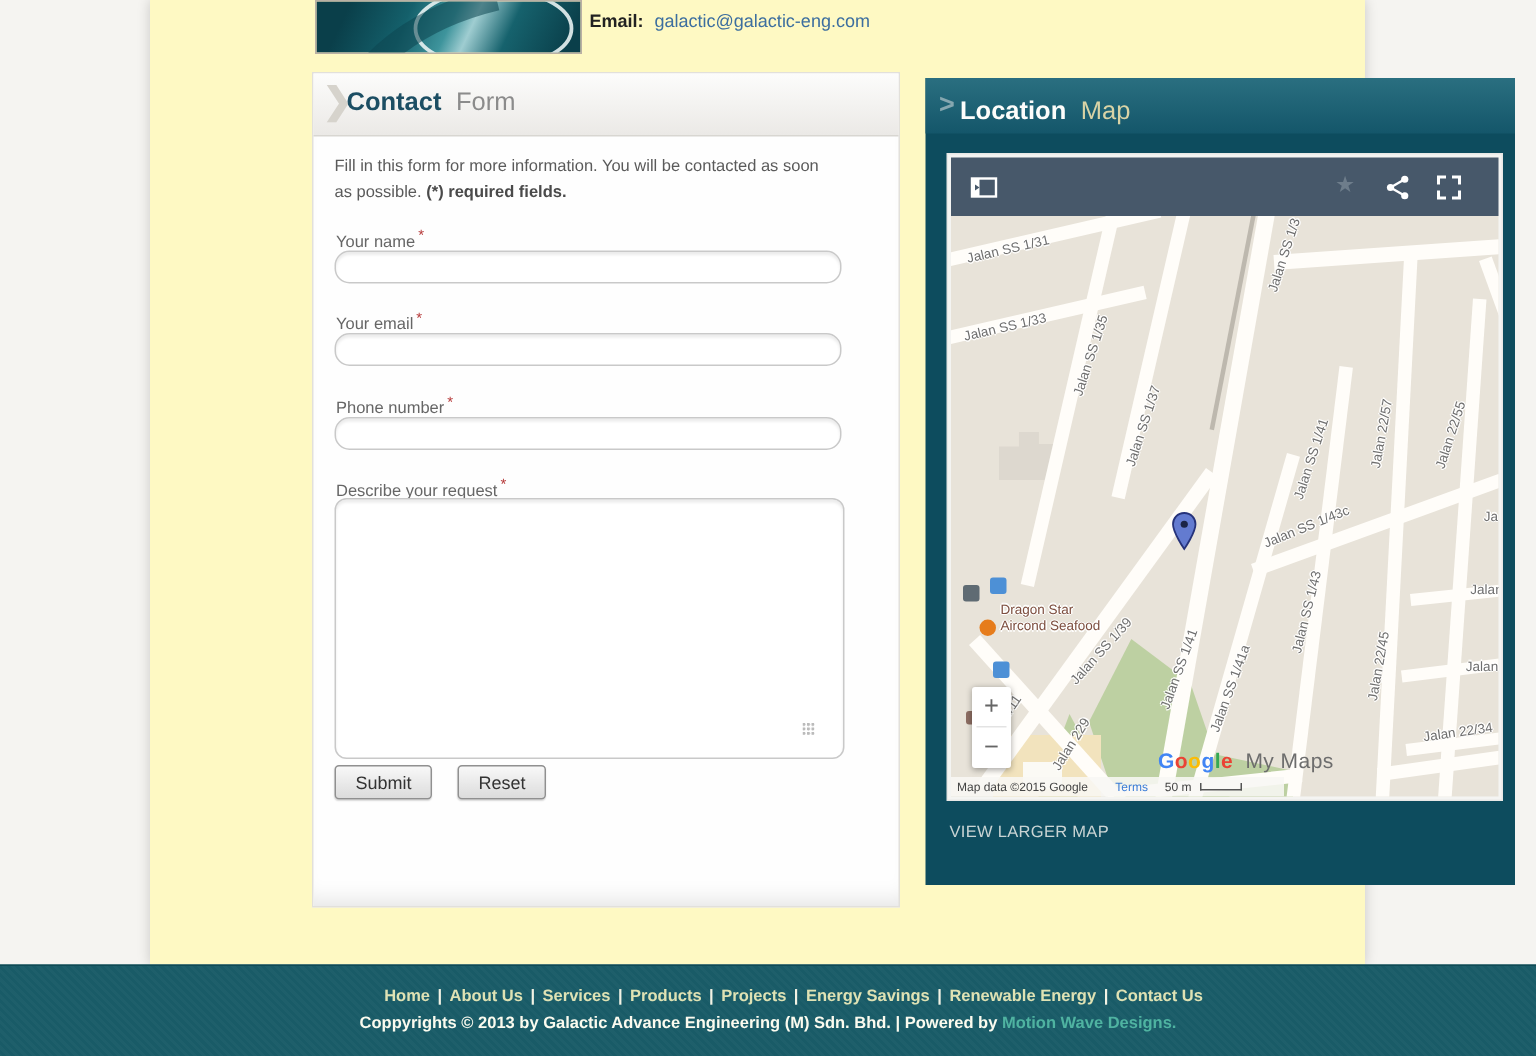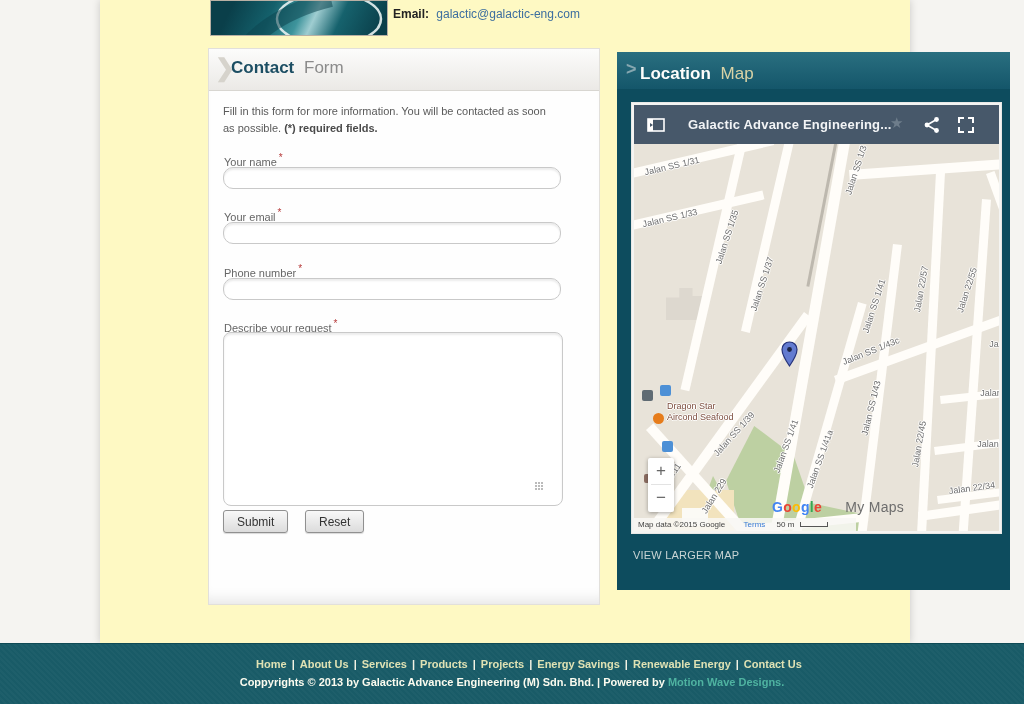--- a/index.html
+++ b/index.html
@@ -68,21 +68,21 @@
     text-shadow:1px 0 0 #fff,-1px 0 0 #fff,0 1px 0 #fff,0 -1px 0 #fff;}
   .poi-sq{position:absolute;width:11px;height:11px;border-radius:2px;}
   .poi-name{position:absolute;left:33px;top:257px;font-size:9px;line-height:11px;color:#7d4e3f;
     text-shadow:1px 0 0 #fff,-1px 0 0 #fff,0 1px 0 #fff,0 -1px 0 #fff;}
   .marker{position:absolute;left:147px;top:197px;}
   .zoomctl{position:absolute;left:14px;top:314px;width:26px;height:54px;background:#fff;border-radius:2px;
     box-shadow:0 1px 4px rgba(0,0,0,.35);text-align:center;}
   .zoomctl .zbtn{height:26px;line-height:26px;font-size:17px;color:#666;cursor:pointer;}
   .zoomctl .zdiv{height:1px;background:#e3e3e3;margin:0 3px;}
   .glogo{position:absolute;left:138px;top:355px;font-size:14px;font-weight:bold;letter-spacing:.3px;}
-  .glogo .mymaps{color:#6d6d6d;font-weight:normal;margin-left:19px;}
+  .glogo .mymaps{color:#6d6d6d;font-weight:normal;margin-left:4px;}
   .attrib{position:absolute;left:0;bottom:0;width:218px;height:13px;background:rgba(248,247,244,.88);
     font-size:8px;color:#444;line-height:13px;padding-left:4px;}
   .attrib .terms{color:#3a7cd6;margin-left:16px;text-decoration:none;}
   .attrib .scale-label{margin-left:9px;}
   .scalebar{display:inline-block;width:26px;height:4px;border-left:1px solid #555;border-right:1px solid #555;border-bottom:1px solid #555;margin-left:3px;}
   .view-larger{position:absolute;left:16px;top:497px;font-size:11px;color:#c9d4d4;letter-spacing:.2px;text-decoration:none;}
 
   
   .footer{position:absolute;left:0;top:643px;width:1024px;height:61px;background:#195b67;border-top:1px solid #0f4a55;
     background-image:repeating-linear-gradient(45deg,rgba(255,255,255,.025) 0 2px,transparent 2px 4px);}
@@ -155,21 +155,20 @@
         </span>
       </div>
 
       <div class="map-frame">
         <div class="gbar">
           <svg class="gicon gicon-panel" viewBox="0 0 20 20">
             <rect x="2" y="4" width="16" height="12" fill="none" stroke="#fff" stroke-width="1.6"></rect>
             <rect x="2" y="4" width="5" height="12" fill="#fff"></rect>
             <path d="M4 8 l3 2 -3 2 z" fill="#47586a"></path>
           </svg>
-          <span class="gbar-title">Galactic Advance Engineering...</span>
           <span class="gicon gicon-star">★</span>
           <svg class="gicon gicon-share" viewBox="0 0 20 20">
             <circle cx="14.5" cy="4.5" r="2.4" fill="#fff"></circle>
               <circle cx="5" cy="10" r="2.4" fill="#fff"></circle>
               <circle cx="14.5" cy="15.5" r="2.4" fill="#fff"></circle>
             <path d="M5 10 L14.5 4.5 M5 10 L14.5 15.5" stroke="#fff" stroke-width="1.6"></path>
           </svg>
           <svg class="gicon gicon-full" viewBox="0 0 20 20">
             <path d="M3 8 V3 H8 M12 3 H17 V8 M17 12 V17 H12 M8 17 H3 V12" fill="none" stroke="#fff" stroke-width="2"></path>
           </svg>

